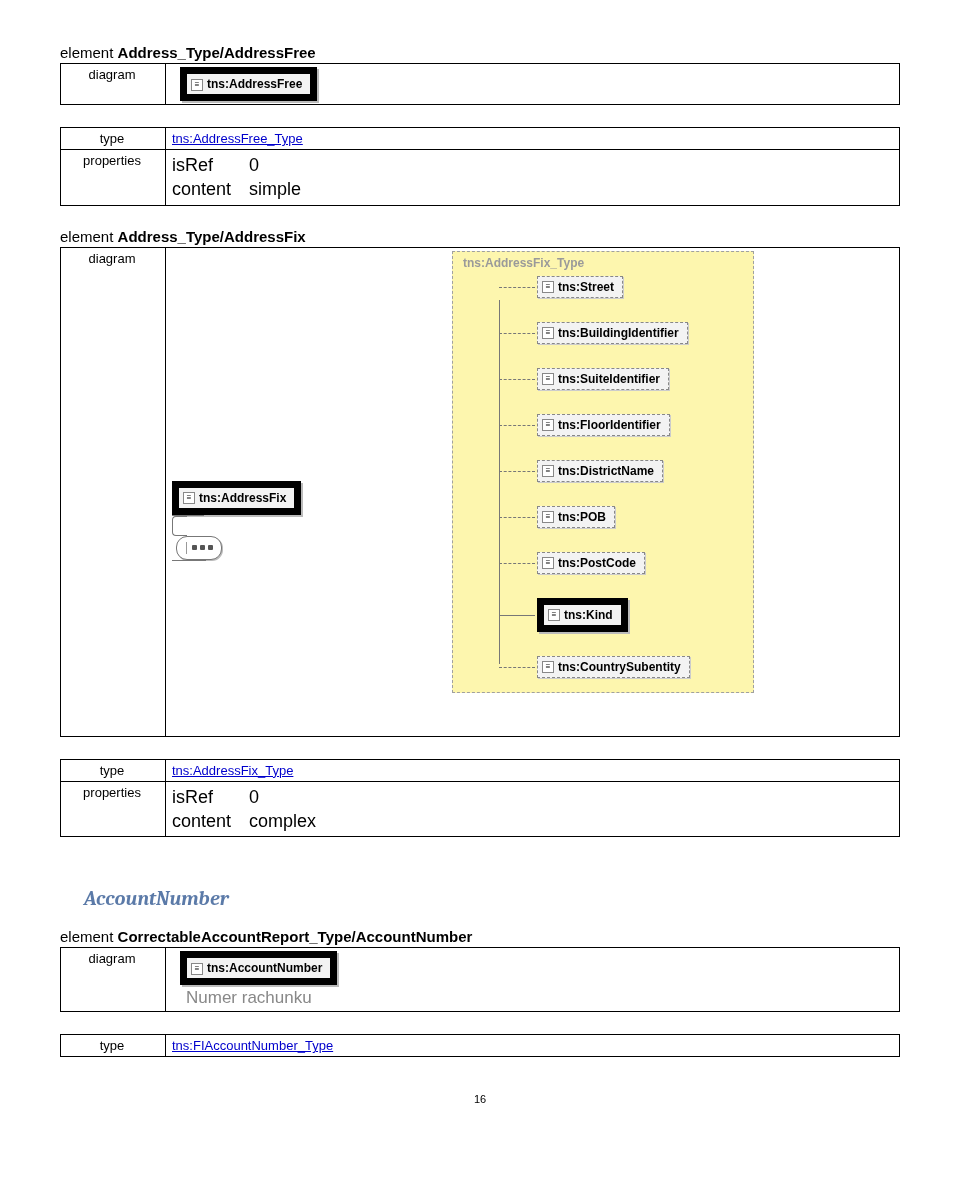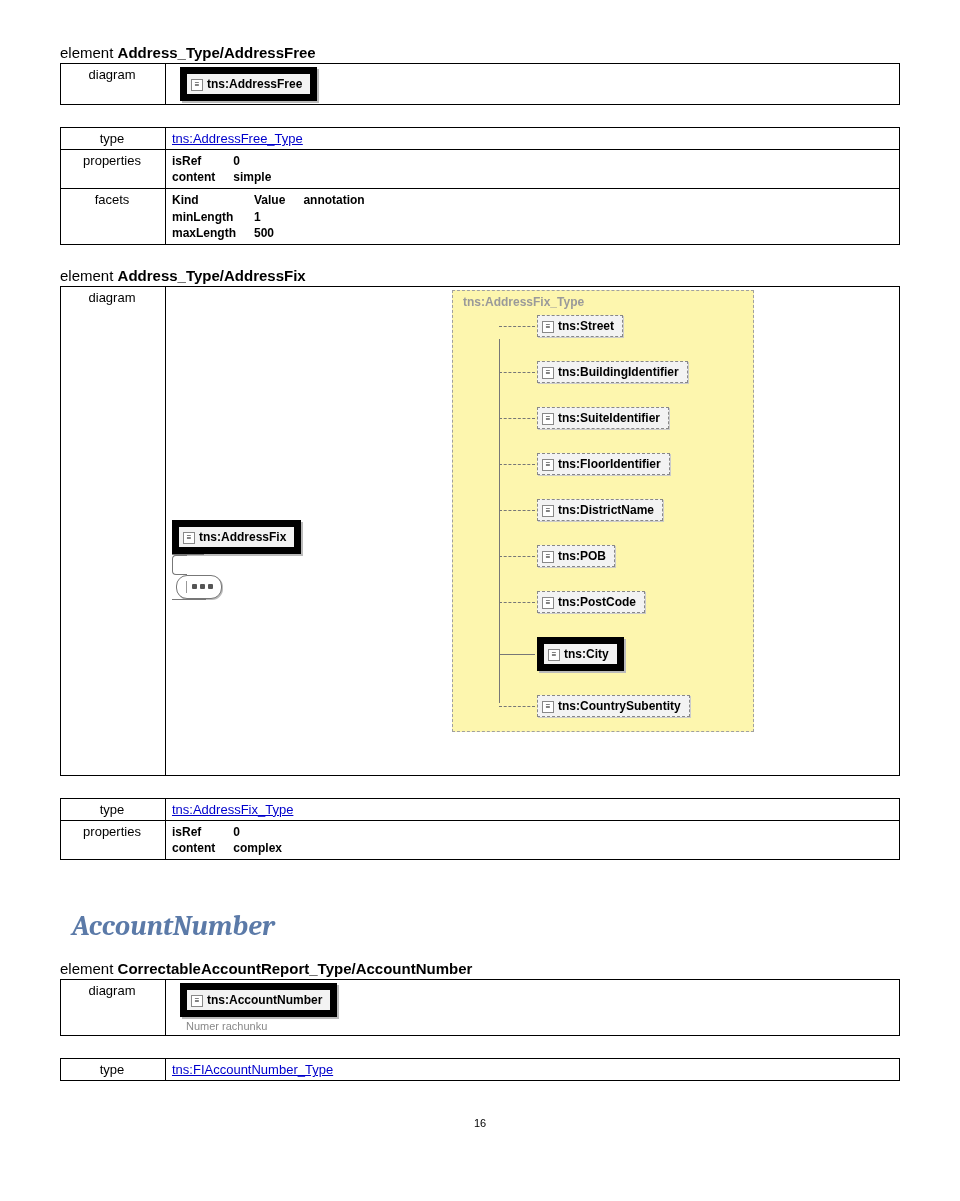--- a/index.html
+++ b/index.html
@@ -29,22 +29,21 @@
   }
   table.outer td.label {
     width: 90px;
     text-align: center;
     font-size: 13px;
     padding-right: 8px;
   }
   table.outer td.content { font-size: 13px; }
   table.inner {
     border-collapse: collapse;
-    font-size: 12px;
-    font-weight: bold;
+    font-size: 18px;
   }
   table.inner td {
     border: none;
     padding: 0 18px 0 0;
     line-height: 1.35;
   }
   .link { color: #0000cc; text-decoration: underline; font-weight: normal; }
 
   
   .elem-box {
@@ -158,32 +157,32 @@
     background: #555;
     border-radius: 1px;
   }
   .seq-box .sep {
     width: 1px; height: 12px;
     background: #999;
     margin-right: 2px;
   }
   .caption {
     font-family: Verdana, Arial, sans-serif;
-    font-size: 11px;
+    font-size: 17px;
     color: #888;
     margin-top: 3px;
     margin-left: 6px;
   }
   h2.subhead {
     font-family: Cambria, "Times New Roman", serif;
     font-style: italic;
     font-weight: bold;
-    font-size: 28px;
+    font-size: 20px;
     color: #5b7aa8;
-    margin: 50px 0 18px 12px;
+    margin: 50px 0 18px 24px;
   }
   .page-num {
     text-align: center;
     font-size: 11px;
     margin-top: 36px;
   }
 </style>
 </head>
 <body>
 
@@ -218,44 +217,20 @@
       <table class="inner">
         <tbody>
               <tr>
                 <td>isRef</td>
                 <td>0</td>
               </tr>
         <tr>
                 <td>content</td>
                 <td>simple</td>
               </tr>
-      </tbody>
-          </table>
-    </td>
-  </tr>
-  <tr>
-    <td class="label">facets</td>
-    <td class="content">
-      <table class="inner">
-        <tbody>
-              <tr>
-          <td>Kind</td>
-          <td>Value</td>
-          <td>annotation</td>
-        </tr>
-        <tr>
-          <td>minLength</td>
-          <td>1</td>
-          <td></td>
-        </tr>
-        <tr>
-          <td>maxLength</td>
-          <td>500</td>
-          <td></td>
-        </tr>
       </tbody>
           </table>
     </td>
   </tr>
 </tbody>
   </table>
 
 <div class="section-title" style="margin-top:22px;">
   <span class="kw">element </span><span class="bold">Address_Type/AddressFix</span>
 </div>
@@ -286,21 +261,21 @@
           <div style="position:relative;">
             <div class="vline"></div>
             <div class="child-stack" id="addressfix-children">
                   <div class="child-row"><div class="hline-dashed"></div><span class="elem-box dashed"><span class="badge">≡</span><span>tns:Street</span></span></div>
                   <div class="child-row"><div class="hline-dashed"></div><span class="elem-box dashed"><span class="badge">≡</span><span>tns:BuildingIdentifier</span></span></div>
                   <div class="child-row"><div class="hline-dashed"></div><span class="elem-box dashed"><span class="badge">≡</span><span>tns:SuiteIdentifier</span></span></div>
                   <div class="child-row"><div class="hline-dashed"></div><span class="elem-box dashed"><span class="badge">≡</span><span>tns:FloorIdentifier</span></span></div>
                   <div class="child-row"><div class="hline-dashed"></div><span class="elem-box dashed"><span class="badge">≡</span><span>tns:DistrictName</span></span></div>
                   <div class="child-row"><div class="hline-dashed"></div><span class="elem-box dashed"><span class="badge">≡</span><span>tns:POB</span></span></div>
                   <div class="child-row"><div class="hline-dashed"></div><span class="elem-box dashed"><span class="badge">≡</span><span>tns:PostCode</span></span></div>
-                  <div class="child-row"><div class="hline-solid"></div><span class="elem-box"><span class="badge">≡</span><span>tns:City</span></span></div>
+                  <div class="child-row"><div class="hline-solid"></div><span class="elem-box"><span class="badge">≡</span><span>tns:Kind</span></span></div>
                   <div class="child-row"><div class="hline-dashed"></div><span class="elem-box dashed"><span class="badge">≡</span><span>tns:CountrySubentity</span></span></div>
                 </div>
           </div>
         </div>
       </div>
     </td>
   </tr>
 </tbody>
   </table>
 <table class="outer">

